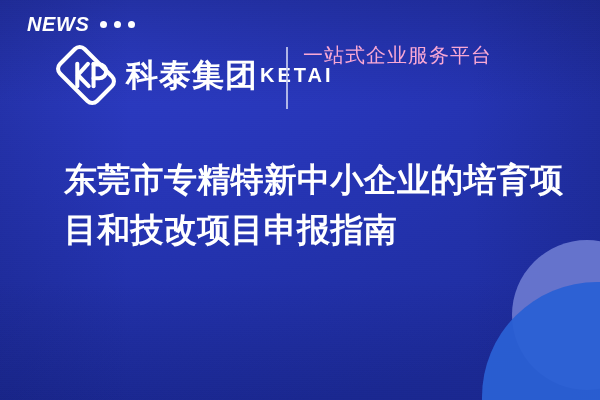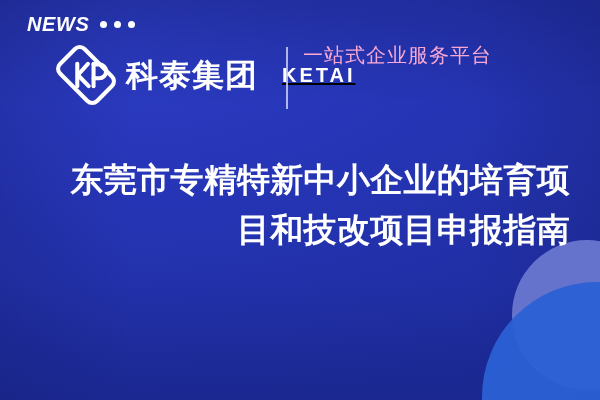--- a/index.html
+++ b/index.html
@@ -7,21 +7,20 @@
     padding: 0;
     background: #1b1b1b;
   }
   #banner {
     position: relative;
     width: 600px;
     height: 400px;
     overflow: hidden;
     background: #2433b4;
     font-family: "Liberation Sans", "DejaVu Sans", sans-serif;
-    text-align: right;
     -webkit-font-smoothing: antialiased;
   }
   
   .bg-base {
     position: absolute;
     inset: 0;
     background:
       radial-gradient(130% 95% at 18% 8%, #2c3cc4 0%, #2635b6 42%, #2130a8 72%, #1d2c9e 100%);
   }
   .bg-vignette {
@@ -115,23 +114,22 @@
     color: #ffffff;
     font-size: 32px;
     font-weight: bold;
     line-height: 1;
     letter-spacing: 1px;
     white-space: nowrap;
   }
   .logo-en-row {
     display: flex;
     align-items: center;
-    gap: 24px;
+    gap: 2px;
     margin-top: 0;
-    text-decoration: underline;
   }
   .logo-rule {
     flex: 1 1 auto;
     height: 3px;
     background: #ffffff;
   }
   .logo-en {
     color: #ffffff;
     font-size: 20px;
     font-weight: bold;

